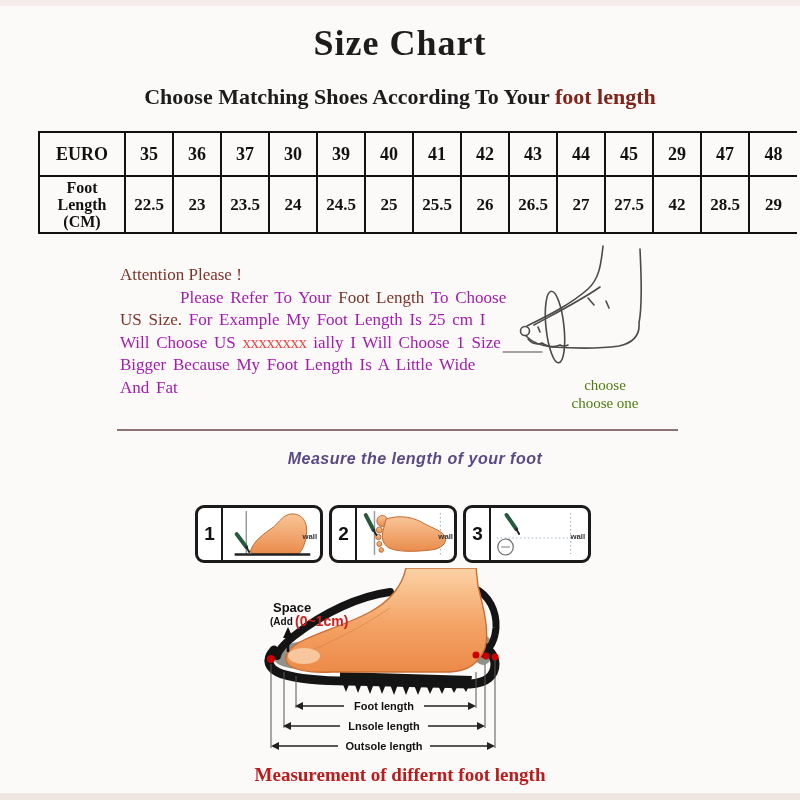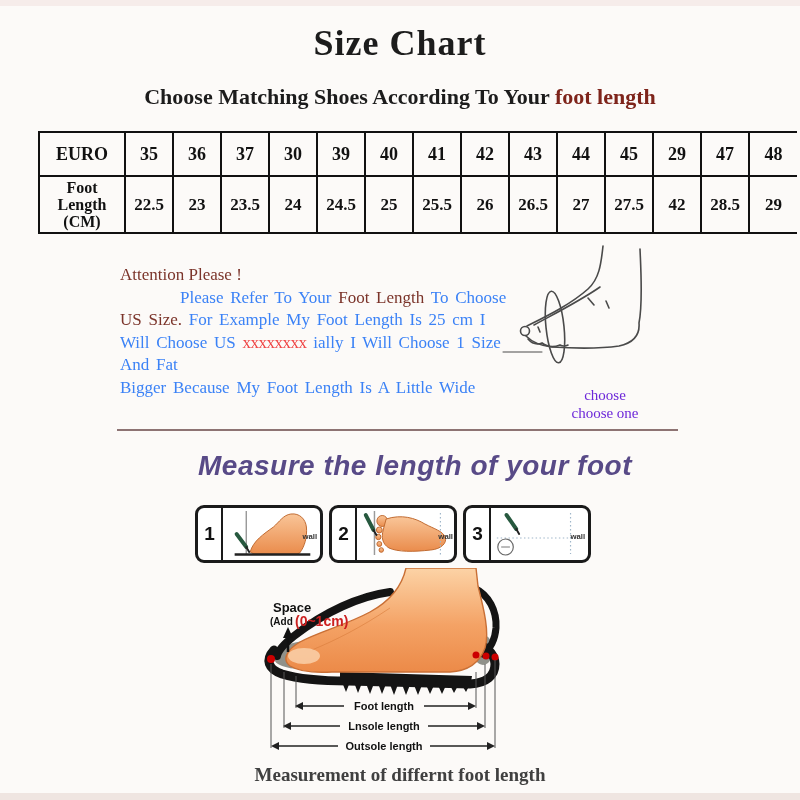--- a/index.html
+++ b/index.html
@@ -33,36 +33,36 @@
   .size-table tr:first-child { height:44px; font-size:18px; }
   .size-table tr:last-child { height:57px; font-size:17px; }
   .size-table tr:last-child th { font-size:16px; line-height:1.08; }
   .size-table th:first-child { width:84px; }
 
   
   .attention { position:absolute; left:120px; top:255px; width:404px; font-size:17px; line-height:22.5px; }
   .attn-heading { color:#7b342a;margin-top:9px; }
   .attn-line { white-space:nowrap; word-spacing:2.5px; }
   .attn-line.indent { padding-left:60px; }
-  .c-black { color:#3b82f6; }
+  .c-black { color:#a21caf; }
   .c-maroon { color:#7b342a; }
   .c-redx { color:#ef4444; letter-spacing:-0.5px; }
 
   .sketch { position:absolute; left:500px; top:243px; width:225px; height:130px; }
   .choose-bigger {
-    position:absolute; left:540px; top:386px; width:130px; text-align:center;
-    font-size:15px; line-height:18px; color:#6d28d9;
+    position:absolute; left:540px; top:376px; width:130px; text-align:center;
+    font-size:15px; line-height:18px; color:#4d7c0f;
   }
 
   .divider { position:absolute; left:117px; top:429px; width:561px; height:2px; background:#8d7373; }
 
   .measure-heading {
     position:absolute; top:450px; left:30px; width:770px; text-align:center; margin:0;
     font-family:"Liberation Sans", sans-serif; font-style:italic; font-weight:bold;
-    font-size:28px; color:#584a87; letter-spacing:0.5px;
+    font-size:16px; color:#584a87; letter-spacing:0.5px;
   }
 
   
   .panel {
     position:absolute; top:505px; width:128px; height:58px; box-sizing:border-box;
     border:3px solid #1a1a1a; border-radius:9px; background:#fff; display:flex;
   }
   .panel-num {
     width:23px; border-right:2.5px solid #1a1a1a; display:flex; align-items:center; justify-content:center;
     font-family:"Liberation Sans", sans-serif; font-weight:bold; font-size:19px; color:#111;
@@ -78,21 +78,21 @@
   .big-diagram { position:absolute; left:240px; top:568px; width:330px; height:196px; }
   .dim-label { font-family:"Liberation Sans", sans-serif; font-weight:bold; font-size:11px; fill:#111; }
   .space-main { font-family:"Liberation Sans", sans-serif; font-weight:bold; font-size:13px; fill:#111; }
   .space-sub { font-family:"Liberation Sans", sans-serif; font-weight:bold; font-size:10px; fill:#111; }
   .space-red { font-family:"Liberation Sans", sans-serif; font-weight:bold; font-size:14px; fill:#cc2020; }
   .guide { stroke:#555; stroke-width:1; }
   .dimline { stroke:#222; stroke-width:1.3; }
 
   .bottom-caption {
     position:absolute; top:764px; left:0; width:800px; text-align:center;
-    font-size:19px; font-weight:bold; color:#404040;
+    font-size:19px; font-weight:bold; color:#b91c1c;
   }
 </style>
 </head>
 <body>
 
 <div class="canvas">
   <div class="edge-strip top-strip"></div>
   <div class="edge-strip bottom-strip"></div>
 
   <h1 class="page-title">Size Chart</h1>
@@ -137,22 +137,22 @@
         </tr>
       </tbody>
   </table>
 
   <div class="attention">
     <div class="attn-heading">Attention Please !</div>
     <div>
         <div class="attn-line indent"><span class="c-black">Please Refer To Your </span><span class="c-maroon">Foot Length</span><span class="c-black"> To Choose</span></div>
         <div class="attn-line"><span class="c-maroon">US Size.</span><span class="c-black"> For Example My Foot Length Is 25 cm I</span></div>
         <div class="attn-line"><span class="c-black">Will Choose US </span><span class="c-redx">xxxxxxxx</span><span class="c-black"> ially I Will Choose 1 Size</span></div>
+        <div class="attn-line"><span class="c-black">Bigger Because My Foot Length Is A Little Wide</span></div>
         <div class="attn-line"><span class="c-black">And Fat</span></div>
-        <div class="attn-line"><span class="c-black">Bigger Because My Foot Length Is A Little Wide</span></div>
       </div>
   </div>
 
   <svg class="sketch" viewBox="0 0 225 130" fill="none" stroke="#4a4a4a" stroke-width="1.6" stroke-linecap="round">
     <path d="M103,3 C101,22 99,36 88,46 C70,62 45,74 27,83"></path>
     <path d="M100,44 C80,58 52,72 34,82"></path>
     <path d="M140,6 C141,30 143,60 139,80 C140,92 133,100 119,103 C98,106 68,105 52,104 C42,103 32,99 26,93"></path>
     <circle cx="25" cy="88" r="4.5"></circle>
     <path d="M28,96 Q34,103 42,100 Q50,106 60,102 Q64,104 68,102"></path>
     <ellipse cx="55" cy="84" rx="9" ry="36" transform="rotate(-6 55 84)"></ellipse>

